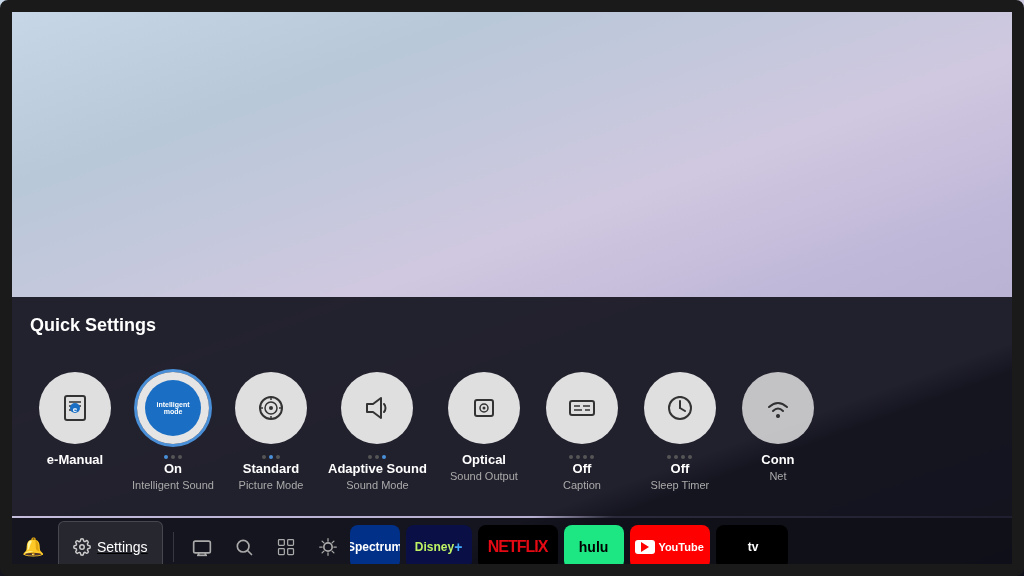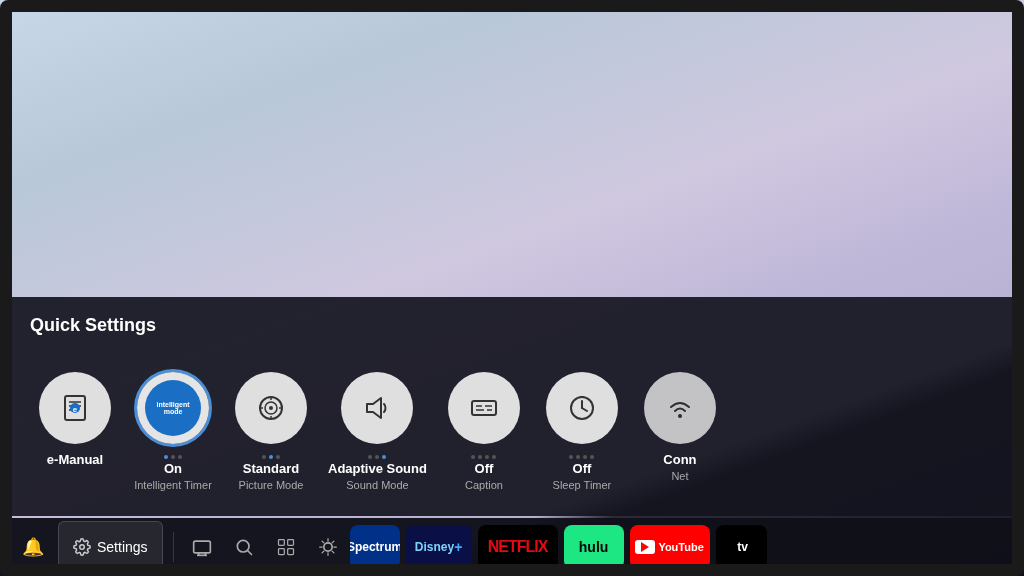--- a/index.html
+++ b/index.html
@@ -175,20 +175,21 @@
 
     .taskbar-settings {
       display: flex;
       align-items: center;
       gap: 6px;
       background: rgba(255,255,255,0.08);
       border-radius: 6px;
       padding: 16px 14px;
       cursor: pointer;
       border: 1px solid rgba(255,255,255,0.15);
+      text-decoration: underline;
     }
 
     .taskbar-settings span {
       color: #ffffff;
       font-size: 14px;
       font-weight: 500;
     }
 
     .taskbar-divider {
       width: 1px;
@@ -300,21 +301,21 @@
     }
 
     .app-youtube-inner span {
       color: white;
       font-size: 11px;
       font-weight: bold;
     }
 
     .app-appletv {
       background: #000000;
-      width: 51px;
+      width: 72px;
     }
 
     .app-appletv-inner {
       display: flex;
       align-items: center;
       gap: 3px;
       color: white;
       font-size: 12px;
       font-weight: 600;
     }
@@ -369,21 +370,21 @@
             <span>intelligent</span>
             <span>mode</span>
           </div>
         </div>
         <div class="indicator-dots">
           <div class="dot active"></div>
           <div class="dot"></div>
           <div class="dot"></div>
         </div>
         <div class="qs-label-top">On</div>
-        <div class="qs-label-bottom">Intelligent Timer</div>
+        <div class="qs-label-bottom">Intelligent Sound</div>
       </div>
 
       <div class="qs-item">
         <div class="qs-icon-circle">
           <svg viewBox="0 0 32 32" fill="none" xmlns="http://www.w3.org/2000/svg">
             <circle cx="16" cy="16" r="11" stroke="#333" stroke-width="2" fill="none"></circle>
             <circle cx="16" cy="16" r="6" stroke="#333" stroke-width="1.5" fill="none"></circle>
             <circle cx="16" cy="16" r="2" fill="#333"></circle>
             <line x1="16" y1="5" x2="16" y2="8" stroke="#333" stroke-width="1.5"></line>
             <line x1="16" y1="24" x2="16" y2="27" stroke="#333" stroke-width="1.5"></line>
@@ -409,20 +410,31 @@
         </div>
         <div class="indicator-dots">
           <div class="dot"></div>
           <div class="dot"></div>
           <div class="dot active"></div>
         </div>
         <div class="qs-label-top">Adaptive Sound</div>
         <div class="qs-label-bottom">Sound Mode</div>
       </div>
 
+      <div class="qs-item">
+        <div class="qs-icon-circle">
+          <svg viewBox="0 0 32 32" fill="none" xmlns="http://www.w3.org/2000/svg">
+            <rect x="7" y="8" width="18" height="16" rx="2" stroke="#333" stroke-width="2" fill="none"></rect>
+            <circle cx="16" cy="16" r="4" stroke="#333" stroke-width="1.5" fill="none"></circle>
+            <circle cx="16" cy="16" r="1.5" fill="#333"></circle>
+          </svg>
+        </div>
+        <div class="qs-label-top">Optical</div>
+        <div class="qs-label-bottom">Sound Output</div>
+      </div>
 
 
       <div class="qs-item">
         <div class="qs-icon-circle">
           <svg viewBox="0 0 32 32" fill="none" xmlns="http://www.w3.org/2000/svg">
             <rect x="4" y="9" width="24" height="14" rx="2" stroke="#333" stroke-width="2" fill="none"></rect>
             <line x1="8" y1="14" x2="14" y2="14" stroke="#333" stroke-width="1.5"></line>
             <line x1="8" y1="18" x2="16" y2="18" stroke="#333" stroke-width="1.5"></line>
             <line x1="17" y1="14" x2="24" y2="14" stroke="#333" stroke-width="1.5"></line>
             <line x1="19" y1="18" x2="24" y2="18" stroke="#333" stroke-width="1.5"></line>
@@ -518,21 +530,21 @@
     </div>
 
     <div class="taskbar-apps">
 
 
       <div class="app-tile app-spectrum">
         <span style="color:white;font-size:12px;font-weight:bold;">Spectrum</span>
       </div>
 
       <div class="app-tile app-disney">
-        <span style="font-size:12px;font-weight:bold;color:#7dd3fc;">Disney</span>
+        <span style="font-size:12px;font-weight:bold;color:#bef264;">Disney</span>
         <span style="font-size:14px;font-weight:bold;color:#4af;">+</span>
       </div>
 
       <div class="app-tile app-netflix">
         <span>NETFLIX</span>
       </div>
 
       <div class="app-tile app-hulu">
         <span>hulu</span>
       </div>

